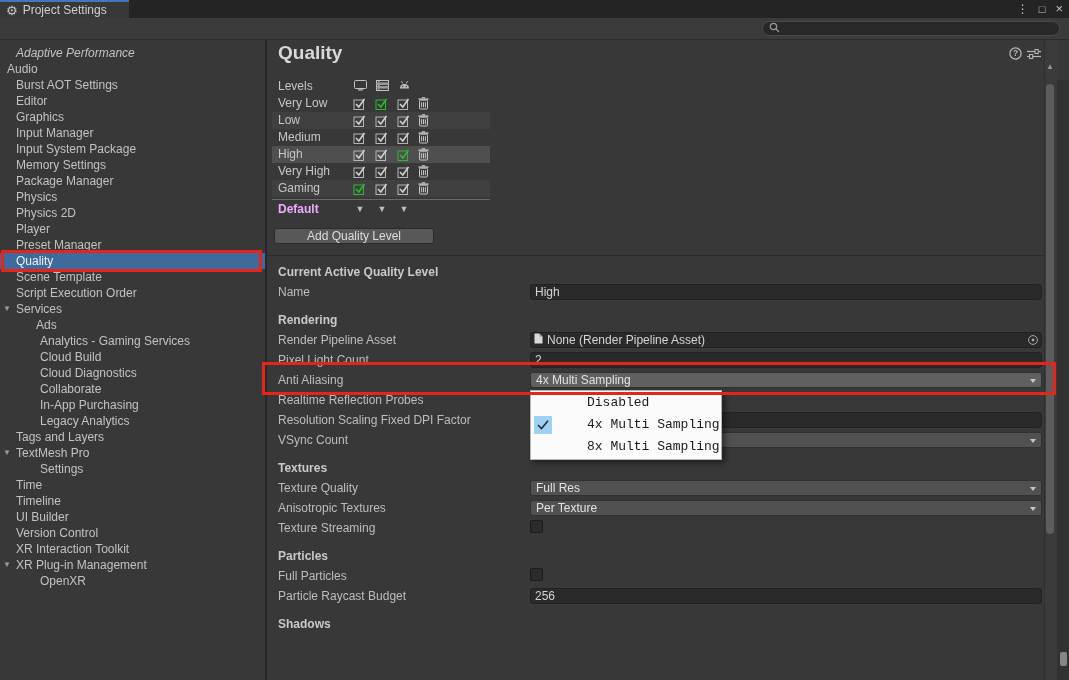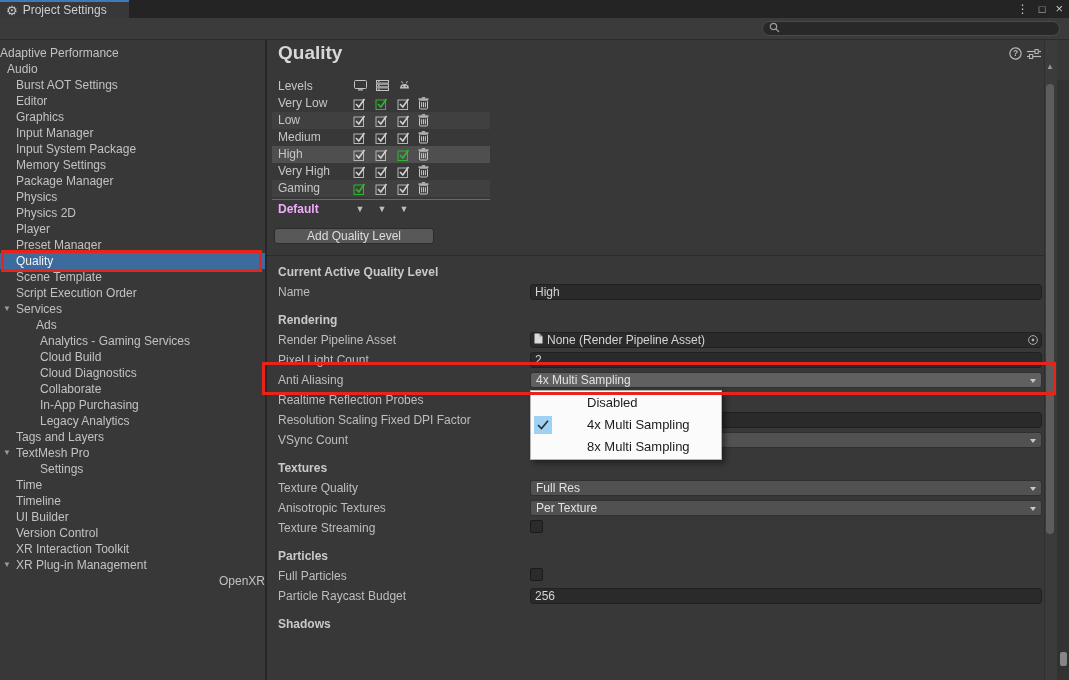--- a/index.html
+++ b/index.html
@@ -54,21 +54,21 @@
   .field{background:#2a2a2a;border:1px solid #212121;border-radius:3px;color:#d4d4d4;line-height:14px;padding-left:4px;}
   .dropdown{background:#515151;border:1px solid #303030;border-radius:3px;color:#e2e2e2;line-height:14px;padding-left:5px;cursor:default;}
   .dropdown.active{background:#606060;}
   .tri{position:absolute;right:5px;top:6px;width:0;height:0;border-left:3.5px solid transparent;border-right:3.5px solid transparent;border-top:4px solid #c8c8c8;}
   .objfield{background:#2a2a2a;border:1px solid #212121;border-radius:3px;color:#d4d4d4;line-height:14px;display:flex;align-items:center;gap:4px;padding-left:3px;}
   .picker{position:absolute;right:2px;top:1px;}
   .cb{width:13px;height:13px;background:#2b2b2b;border:1px solid #1b1b1b;border-radius:2px;color:#e8e8e8;
     font-size:11px;line-height:12px;text-align:center;cursor:default;}
   
   .popup{position:absolute;left:263px;top:350px;width:190px;background:#fbfbfb;border:1px solid #b5b5b5;
-    box-shadow:3px 3px 6px rgba(0,0,0,.45);z-index:40;padding:1px 0;}
+    box-shadow:3px 3px 6px rgba(0,0,0,.45);z-index:40;padding:1px 0;font-family:Liberation Mono, monospace;}
   .pitem{position:relative;height:22px;line-height:22px;color:#1b1b1b;font-size:13px;padding-left:56px;cursor:default;}
   .pcheck{position:absolute;left:3px;top:2px;width:18px;height:18px;background:#9fd1f5;display:flex;align-items:center;justify-content:center;}
   
   .redbox{position:absolute;border:3px solid #e8241a;box-sizing:border-box;z-index:50;pointer-events:none;}
   
   .vtrack{position:absolute;left:1044px;top:40px;width:13px;height:640px;background:#3b3b3b;border-left:1px solid #2f2f2f;box-sizing:border-box;}
   .varrow{position:absolute;left:1046px;top:44px;font-size:8px;color:#969696;}
   .vthumb{position:absolute;left:1047px;top:58px;width:8px;height:450px;background:#5d5d5d;border-radius:4px;}
   .gutter{position:absolute;left:1057px;top:40px;width:12px;height:640px;background:#323232;}
   .gthumb{position:absolute;left:1060px;top:572px;width:7px;height:14px;background:#868686;border-radius:2px;}
@@ -97,21 +97,21 @@
             <circle cx="4.5" cy="4.5" r="3.2" fill="none" stroke="#9a9a9a" stroke-width="1.2"></circle>
             <line x1="7" y1="7" x2="10" y2="10" stroke="#9a9a9a" stroke-width="1.2"></line>
           </svg>
       </span>
       <input placeholder="" style="">
     </div>
   </div>
 
   <div class="body">
     <div class="sidebar">
-        <div class="side-item" style=""><span>Adaptive Performance</span></div>
+        <div class="side-item" style="padding-left: 16px; font-style: italic;"><span>Adaptive Performance</span></div>
         <div class="side-item" style="padding-left: 7px;"><span>Audio</span></div>
         <div class="side-item" style="padding-left: 16px;"><span>Burst AOT Settings</span></div>
         <div class="side-item" style="padding-left: 16px;"><span>Editor</span></div>
         <div class="side-item" style="padding-left: 16px;"><span>Graphics</span></div>
         <div class="side-item" style="padding-left: 16px;"><span>Input Manager</span></div>
         <div class="side-item" style="padding-left: 16px;"><span>Input System Package</span></div>
         <div class="side-item" style="padding-left: 16px;"><span>Memory Settings</span></div>
         <div class="side-item" style="padding-left: 16px;"><span>Package Manager</span></div>
         <div class="side-item" style="padding-left: 16px;"><span>Physics</span></div>
         <div class="side-item" style="padding-left: 16px;"><span>Physics 2D</span></div>
@@ -130,21 +130,21 @@
         <div class="side-item" style="padding-left: 40px;"><span>Legacy Analytics</span></div>
         <div class="side-item" style="padding-left: 16px;"><span>Tags and Layers</span></div>
         <div class="side-item" style="padding-left: 16px;"><span class="fold">▼</span><span>TextMesh Pro</span></div>
         <div class="side-item" style="padding-left: 40px;"><span>Settings</span></div>
         <div class="side-item" style="padding-left: 16px;"><span>Time</span></div>
         <div class="side-item" style="padding-left: 16px;"><span>Timeline</span></div>
         <div class="side-item" style="padding-left: 16px;"><span>UI Builder</span></div>
         <div class="side-item" style="padding-left: 16px;"><span>Version Control</span></div>
         <div class="side-item" style="padding-left: 16px;"><span>XR Interaction Toolkit</span></div>
         <div class="side-item" style="padding-left: 16px;"><span class="fold">▼</span><span>XR Plug-in Management</span></div>
-        <div class="side-item" style="padding-left: 40px; text-align: right;"><span>OpenXR</span></div>
+        <div class="side-item" style="padding-left: 40px;"><span>OpenXR</span></div>
         <div class="redbox" style="left: 1px; top: 210px; width: 261px; height: 22px;"></div>
       </div>
 
     <div class="main">
       <div class="panel-title">Quality</div>
       <div class="hicons">
         <span>
           <svg width="13" height="13" viewBox="0 0 13 13">
               <circle cx="6.5" cy="6.5" r="5.6" fill="none" stroke="#b8b8b8" stroke-width="1.2"></circle>
               <text x="6.5" y="9.3" font-size="8.5" fill="#b8b8b8" text-anchor="middle" font-weight="bold">?</text>

